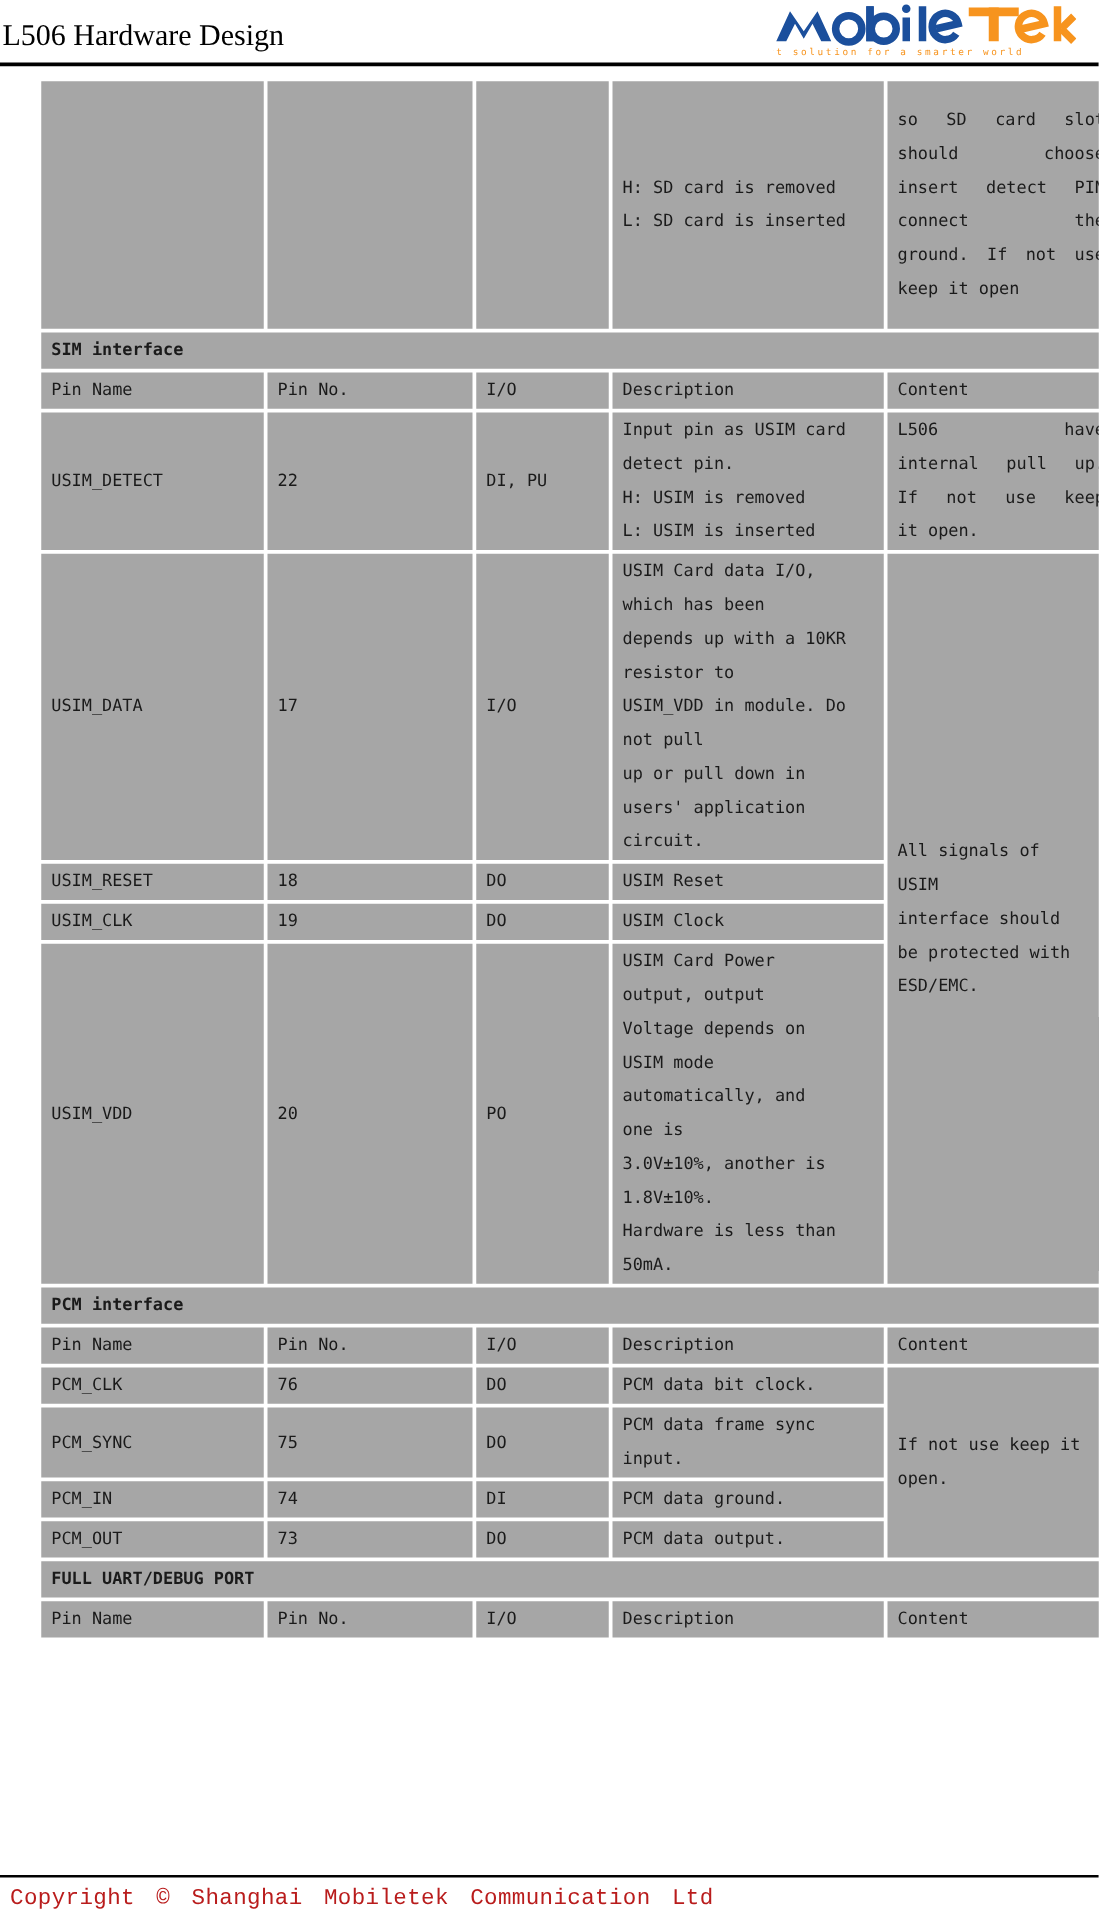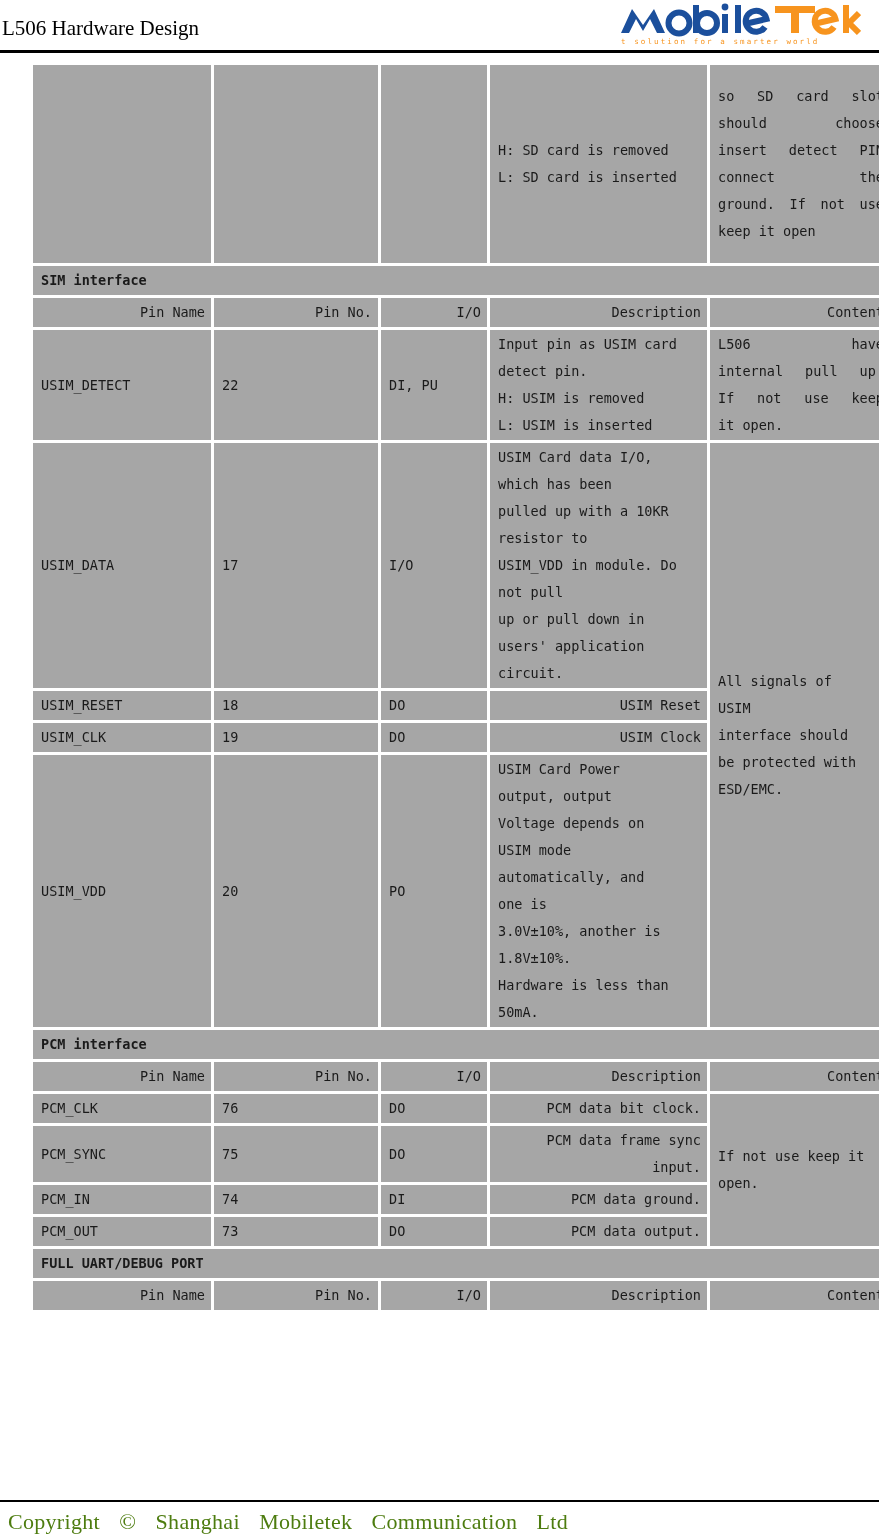--- a/index.html
+++ b/index.html
@@ -21,21 +21,21 @@
     top: 0;
     left: 0;
     width: 879px;
     height: 55px;
   }
   .header-title {
     position: absolute;
     left: 2px;
     top: 16px;
     font-family: "Liberation Serif", "DejaVu Serif", serif;
-    font-size: 21px;
+    font-size: 24px;
     font-weight: 400;
     color: #000000;
     letter-spacing: 0px;
     white-space: nowrap;
   }
   .header-rule {
     position: absolute;
     left: 0px;
     top: 50px;
     width: 879px;
@@ -67,23 +67,23 @@
     top: 0px;
     width: 879px;
     height: 2px;
     background: #000000;
   }
   .footer-text {
     position: absolute;
     left: 8px;
     top: 9px;
     width: 560px;
-    font-family: Liberation Serif, serif;
-    font-size: 22px;
-    color: #4d7c0f;
+    font-family: Liberation Mono, monospace;
+    font-size: 18px;
+    color: #b91c1c;
     text-align: justify;
     text-align-last: justify;
     white-space: nowrap;
     letter-spacing: 0.3px;
     word-spacing: 6px;
   }
 
   
   .table-area {
     position: absolute;
@@ -114,30 +114,28 @@
     font-weight: bold;
     font-size: 14.5px;
     line-height: 28px;
     padding: 2px 6px 2px 8px;
     color: #000000;
   }
   td.colhead {
     background: #a6a6a6;
     line-height: 30px;
     color: #3d3d3d;
-    text-align: right;
   }
   td.desc {
     vertical-align: top;
     padding-top: 3px;
     margin-top: 12px;
   }
   td.desc-mid {
     vertical-align: middle;
-    text-align: right;
   }
   td.content-just {
     text-align: justify;
     text-align-last: left;
     vertical-align: top;
     padding-top: 3px;
     word-spacing: 0px;
   }
   td.content-just span.jline {
     display: block;
@@ -259,21 +257,21 @@
         </td>
       </tr>
 
       <tr>
         <td>USIM_DATA</td>
         <td>17</td>
         <td>I/O</td>
         <td class="desc">
           <span class="nowrapline">USIM Card data I/O,</span>
           <span class="nowrapline">which has been</span>
-          <span class="nowrapline">pulled up with a 10KR</span>
+          <span class="nowrapline">depends up with a 10KR</span>
           <span class="nowrapline">resistor to</span>
           <span class="nowrapline">USIM_VDD in module. Do</span>
           <span class="nowrapline">not pull</span>
           <span class="nowrapline">up or pull down in</span>
           <span class="nowrapline">users' application</span>
           <span class="nowrapline">circuit.</span>
         </td>
         <td class="span-content" rowspan="4">
           <span class="nowrapline">All signals of</span>
           <span class="nowrapline">USIM</span>

